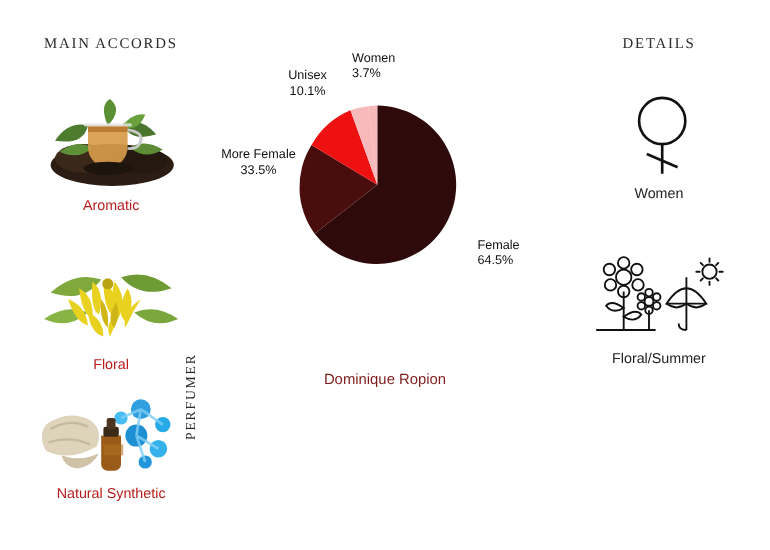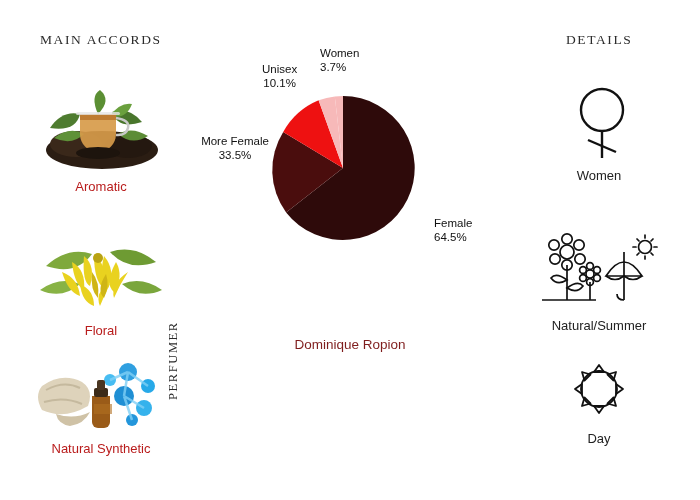--- a/index.html
+++ b/index.html
@@ -312,35 +312,17 @@
             <line x1="99" y1="15" x2="102" y2="15"></line>
             <line x1="120" y1="15" x2="123" y2="15"></line>
             <line x1="103" y1="7" x2="105" y2="9"></line>
             <line x1="117" y1="21" x2="119" y2="23"></line>
             <line x1="103" y1="23" x2="105" y2="21"></line>
             <line x1="117" y1="9" x2="119" y2="7"></line>
           </g>
         </g>
       </svg>
     </div>
-    <div class="detail-label">Natural/Summer</div>
-  </div>
-
-  <div class="detail-item" id="detail-2">
-    <div class="detail-icon">
-      <svg viewBox="0 0 130 70" width="130" height="70" xmlns="http://www.w3.org/2000/svg">
-        <g fill="none" stroke="#111" stroke-width="1.8" stroke-linejoin="round">
-          <circle cx="65" cy="34" r="18"></circle>
-          <path d="M65 10 l5 7 -10 0 z"></path>
-          <path d="M65 58 l5 -7 -10 0 z"></path>
-          <path d="M41 34 l7 5 0 -10 z"></path>
-          <path d="M89 34 l-7 5 0 -10 z"></path>
-          <path d="M48 17 l8.5 2.5 -6 6 z"></path>
-          <path d="M82 51 l-8.5 -2.5 6 -6 z"></path>
-          <path d="M48 51 l2.5 -8.5 6 6 z"></path>
-          <path d="M82 17 l-2.5 8.5 -6 -6 z"></path>
-        </g>
-      </svg>
-    </div>
-    <div class="detail-label">Day</div>
-  </div>
+    <div class="detail-label">Floral/Summer</div>
+  </div>
+
 
 </div>
 
 </body></html>

